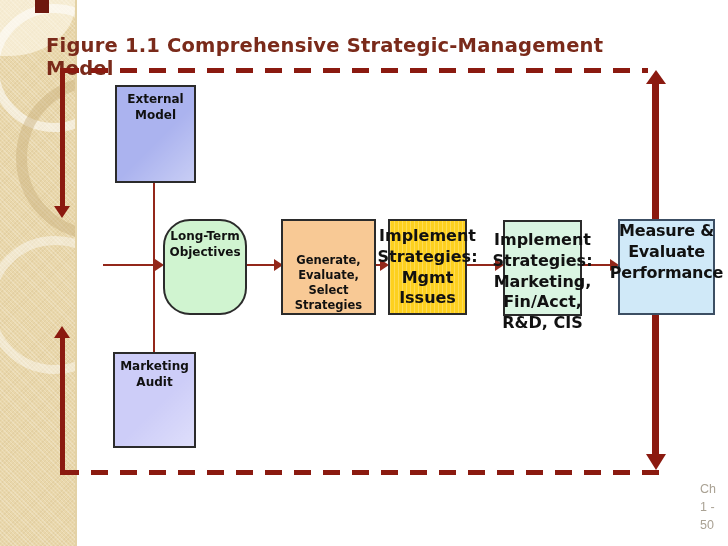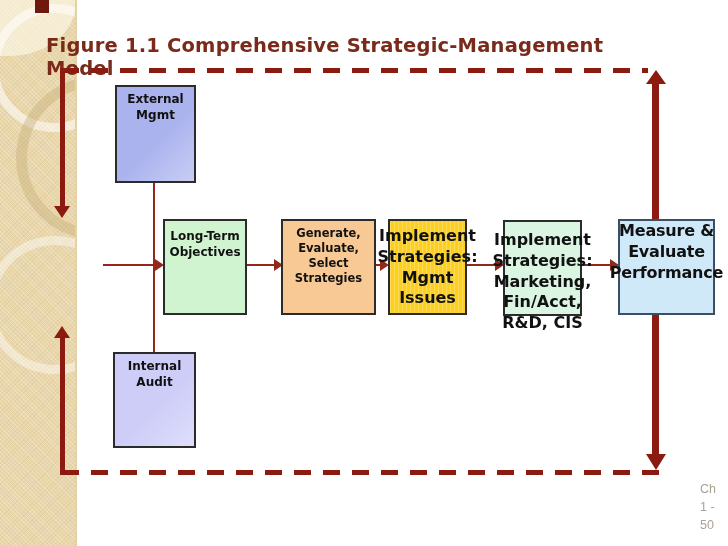--- a/index.html
+++ b/index.html
@@ -58,22 +58,22 @@
   .box{
     position:absolute; box-sizing:border-box; border:2px solid #2b2b2b;
     display:flex; justify-content:center;
     color:#111; font-weight:bold; font-size:16px; line-height:1.3;
     text-align:center; white-space:pre-line;
   }
   .box .lbl{white-space:pre-line;}
   .b-external{left:115px; top:85px;  width:81px; height:98px; font-size:12px; padding-top:5px;
     background-image:linear-gradient(135deg, rgba(255,255,255,0) 55%, rgba(255,255,255,.35));}
   .b-vision{left:30px; top:218px; width:73px; height:104px; border:none; align-items:center; font-size:12px;}
-  .b-lto{left:163px; top:219px; width:84px; height:96px; padding-top:8px; font-size:12px;}
-  .b-generate{left:281px; top:219px; width:95px; height:96px; padding-top:5px; font-size:11.5px;}
+  .b-lto{left:163px; top:219px; width:84px; height:96px; padding-top:8px; font-size:12px;border-radius:27px;}
+  .b-generate{left:281px; top:219px; width:95px; height:96px; padding-top:5px; font-size:11.5px;align-items:flex-end;}
   .b-impl1{left:388px; top:219px; width:79px; height:96px; padding-top:5px;
     background-image:repeating-linear-gradient(90deg, rgba(255,255,255,.25) 0 1px, rgba(0,0,0,0) 1px 4px);}
   .b-impl2{left:503px; top:220px; width:79px; height:96px; padding-top:8px;}
   .b-measure{left:618px; top:219px; width:97px; height:96px; border-color:#3c4e63; letter-spacing:-.2px;}
   .b-internal{left:113px; top:352px; width:83px; height:96px; font-size:12px; padding-top:5px;
     background-image:linear-gradient(135deg, rgba(255,255,255,0) 55%, rgba(255,255,255,.35));}
   
   .page-num{
     position:absolute; right:12px; bottom:12px; text-align:left;
     font-family:"Liberation Sans",sans-serif;
@@ -119,21 +119,21 @@
   <div class="ah-right" style="left:274px; top:259px;"></div>
   <div class="thin-h" style="left:376px; top:264px; width:4px;"></div>
   <div class="ah-right" style="left:380px; top:259px;"></div>
   <div class="thin-h" style="left:467px; top:264px; width:28px;"></div>
   <div class="ah-right" style="left:495px; top:259px;"></div>
   <div class="thin-h" style="left:582px; top:264px; width:28px;"></div>
   <div class="ah-right" style="left:610px; top:259px;"></div>
 
   <div class="box b-external" style="background-color: rgb(171, 179, 239);">
     <span class="lbl">External
-Mgmt</span>
+Model</span>
   </div>
 
 
   <div class="box b-lto" style="background-color: rgb(208, 244, 208);">
     <span class="lbl">Long-Term
 Objectives</span>
   </div>
 
   <div class="box b-generate" style="background-color: rgb(248, 201, 149);">
     <span class="lbl">Generate,
@@ -156,21 +156,21 @@
 R&amp;D, CIS</span>
   </div>
 
   <div class="box b-measure" style="background-color: rgb(208, 233, 248);">
     <span class="lbl">Measure &amp;
 Evaluate
 Performance</span>
   </div>
 
   <div class="box b-internal" style="background-color: rgb(205, 205, 248);">
-    <span class="lbl">Internal
+    <span class="lbl">Marketing
 Audit</span>
   </div>
 
   <div class="page-num">
     <span>Ch</span>
     <span>1 -</span>
     <span>50</span>
   </div>
 
 </div>

